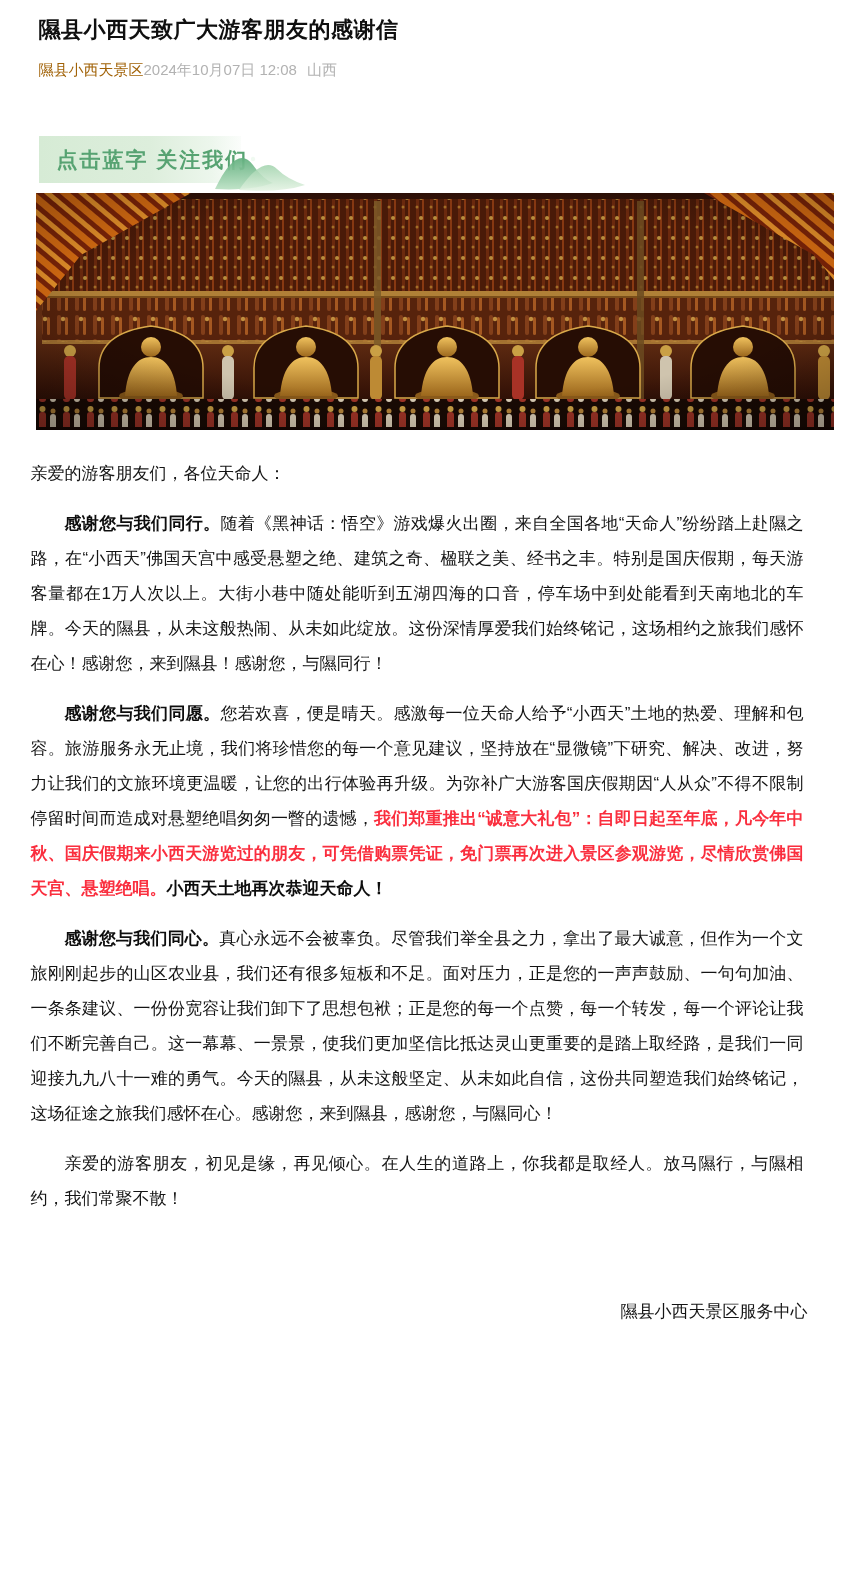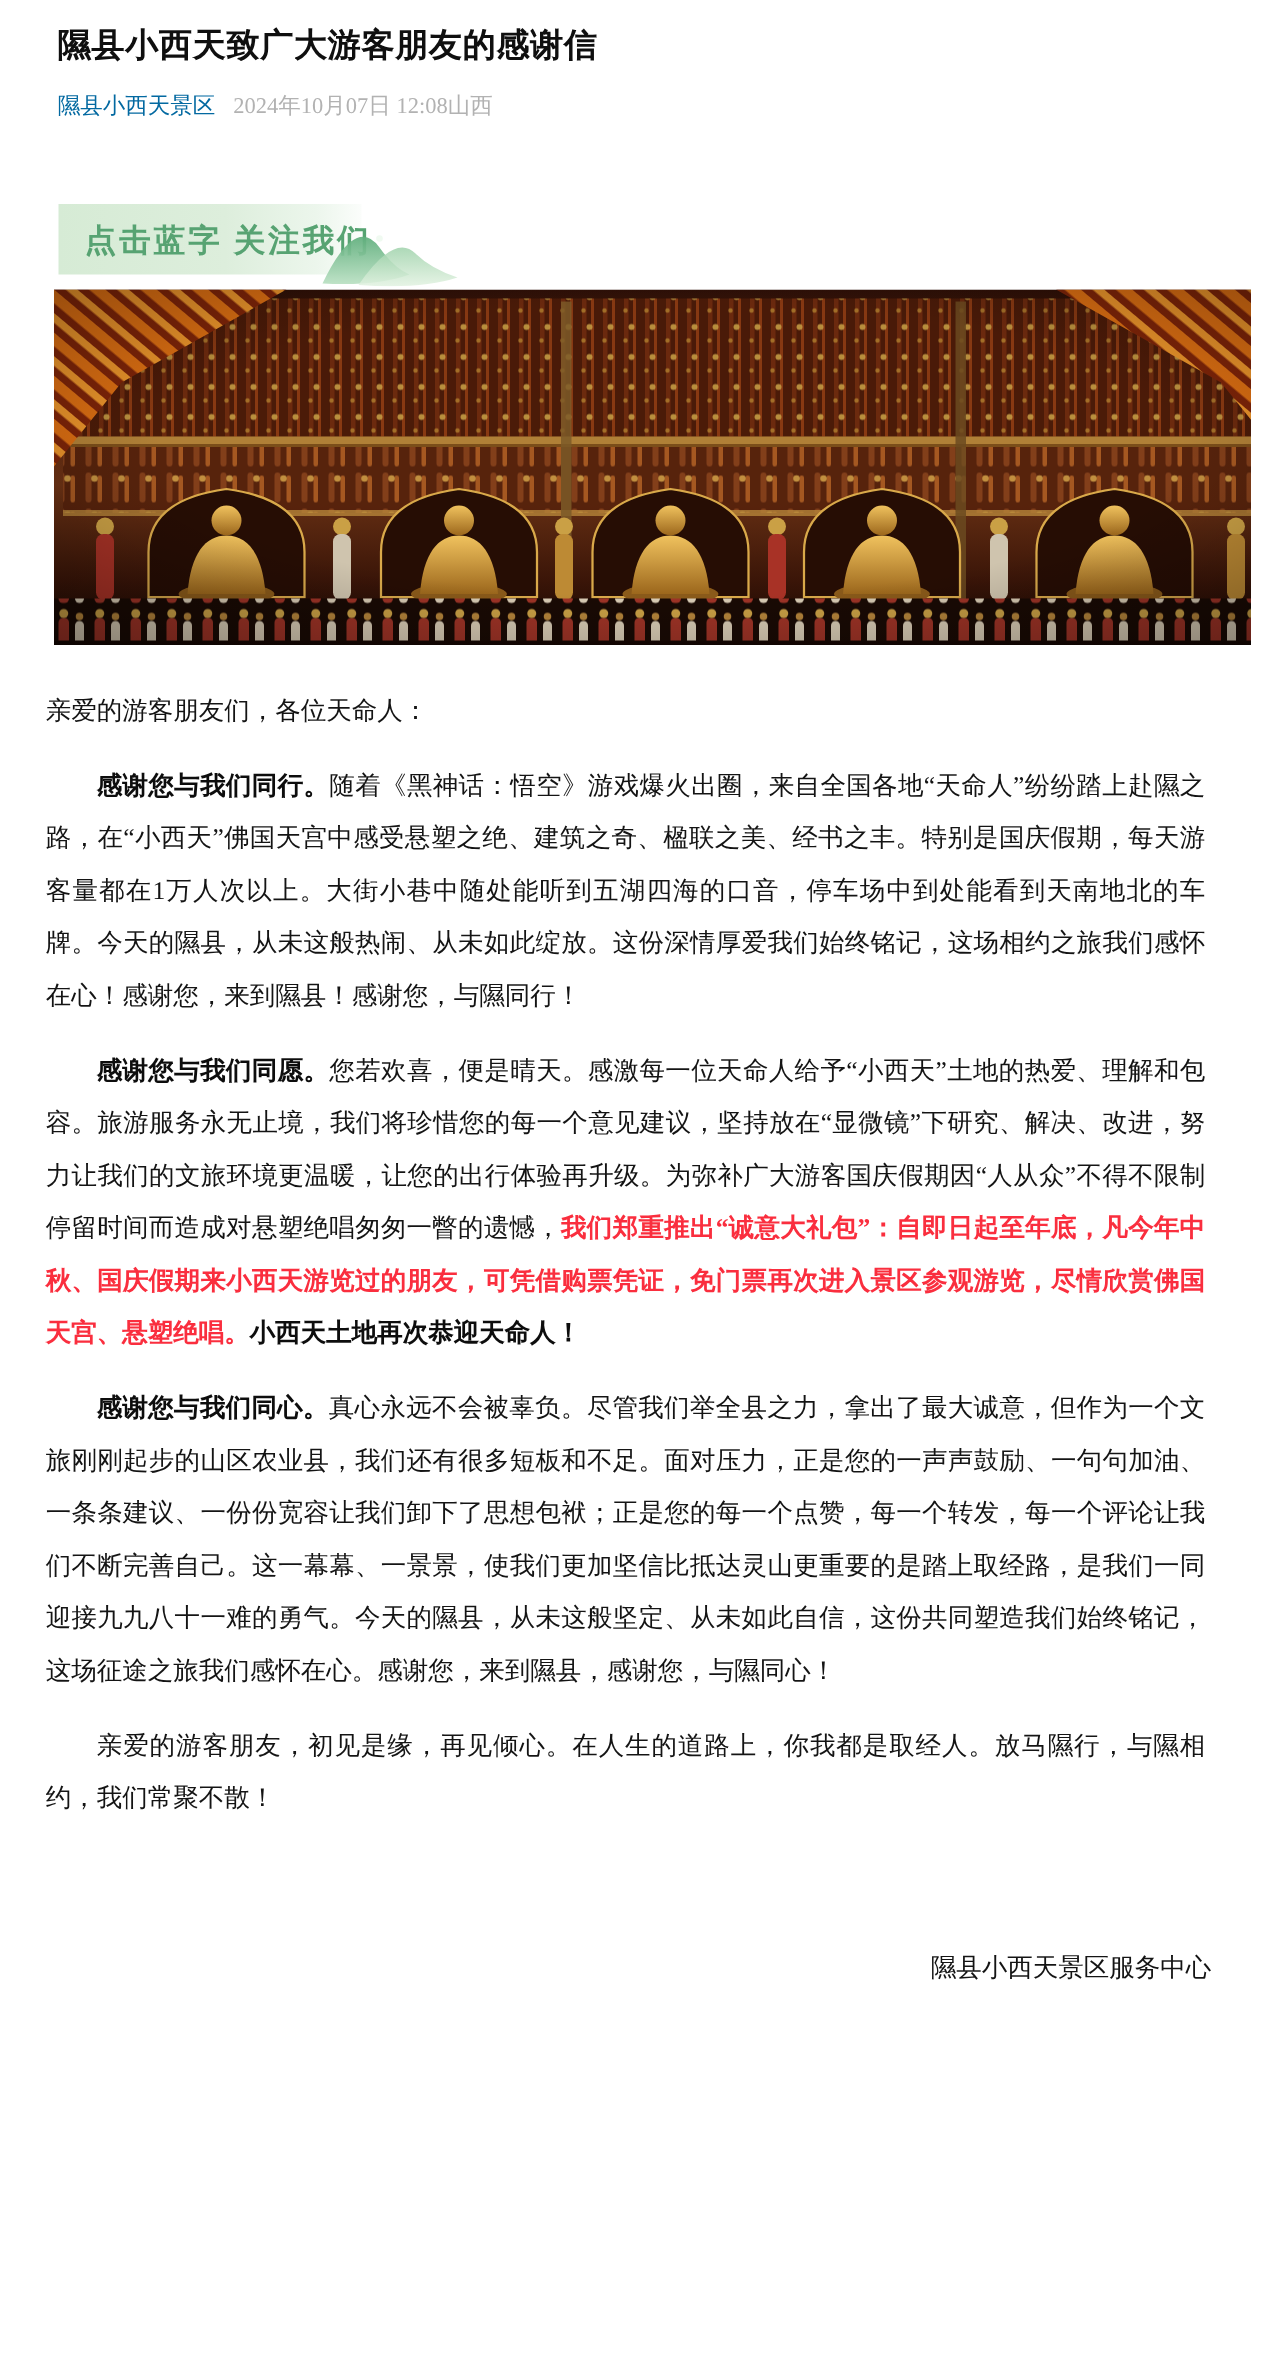--- a/index.html
+++ b/index.html
@@ -1,29 +1,29 @@
 <!DOCTYPE html>
 <html><head>
 <meta charset="utf-8">
 <style>
   html,body{margin:0;padding:0;background:#fff;}
   .page{
     width:813px;height:1584px;margin:0 auto;background:#fff;
-    font-family:Liberation Serif, serif;
+    font-family:Liberation Sans, sans-serif;
     position:relative;overflow:hidden;color:#121212;
   }
   
   .header{padding:14px 18px 0 18px;}
   .title{
     margin:0;font-size:22px;line-height:31px;font-weight:700;color:#0f0f0f;
     letter-spacing:.5px;
   }
   .meta{margin-top:16px;font-size:15px;color:#b2b2b2;display:flex;align-items:center;}
-  .meta .account{color:#0369a1;text-decoration:none;margin-right:12px;cursor:pointer;text-align:center;}
-  .meta .time{margin-right:0;}
+  .meta .account{color:#a16207;text-decoration:none;cursor:pointer;text-align:center;}
+  .meta .time{margin-right:10px;}
   
   .banner{
     position:relative;margin:56px 0 0 18px;width:202px;height:47px;
     background:linear-gradient(90deg,#d6ebd5 0%,#ddeedc 55%,#ecf6ec 85%,#fbfdfb 100%);
     display:flex;align-items:center;
   }
   .banner-text{
     padding-left:18px;font-size:21px;font-weight:700;color:#57a372;letter-spacing:2px;
     white-space:nowrap;
   }

